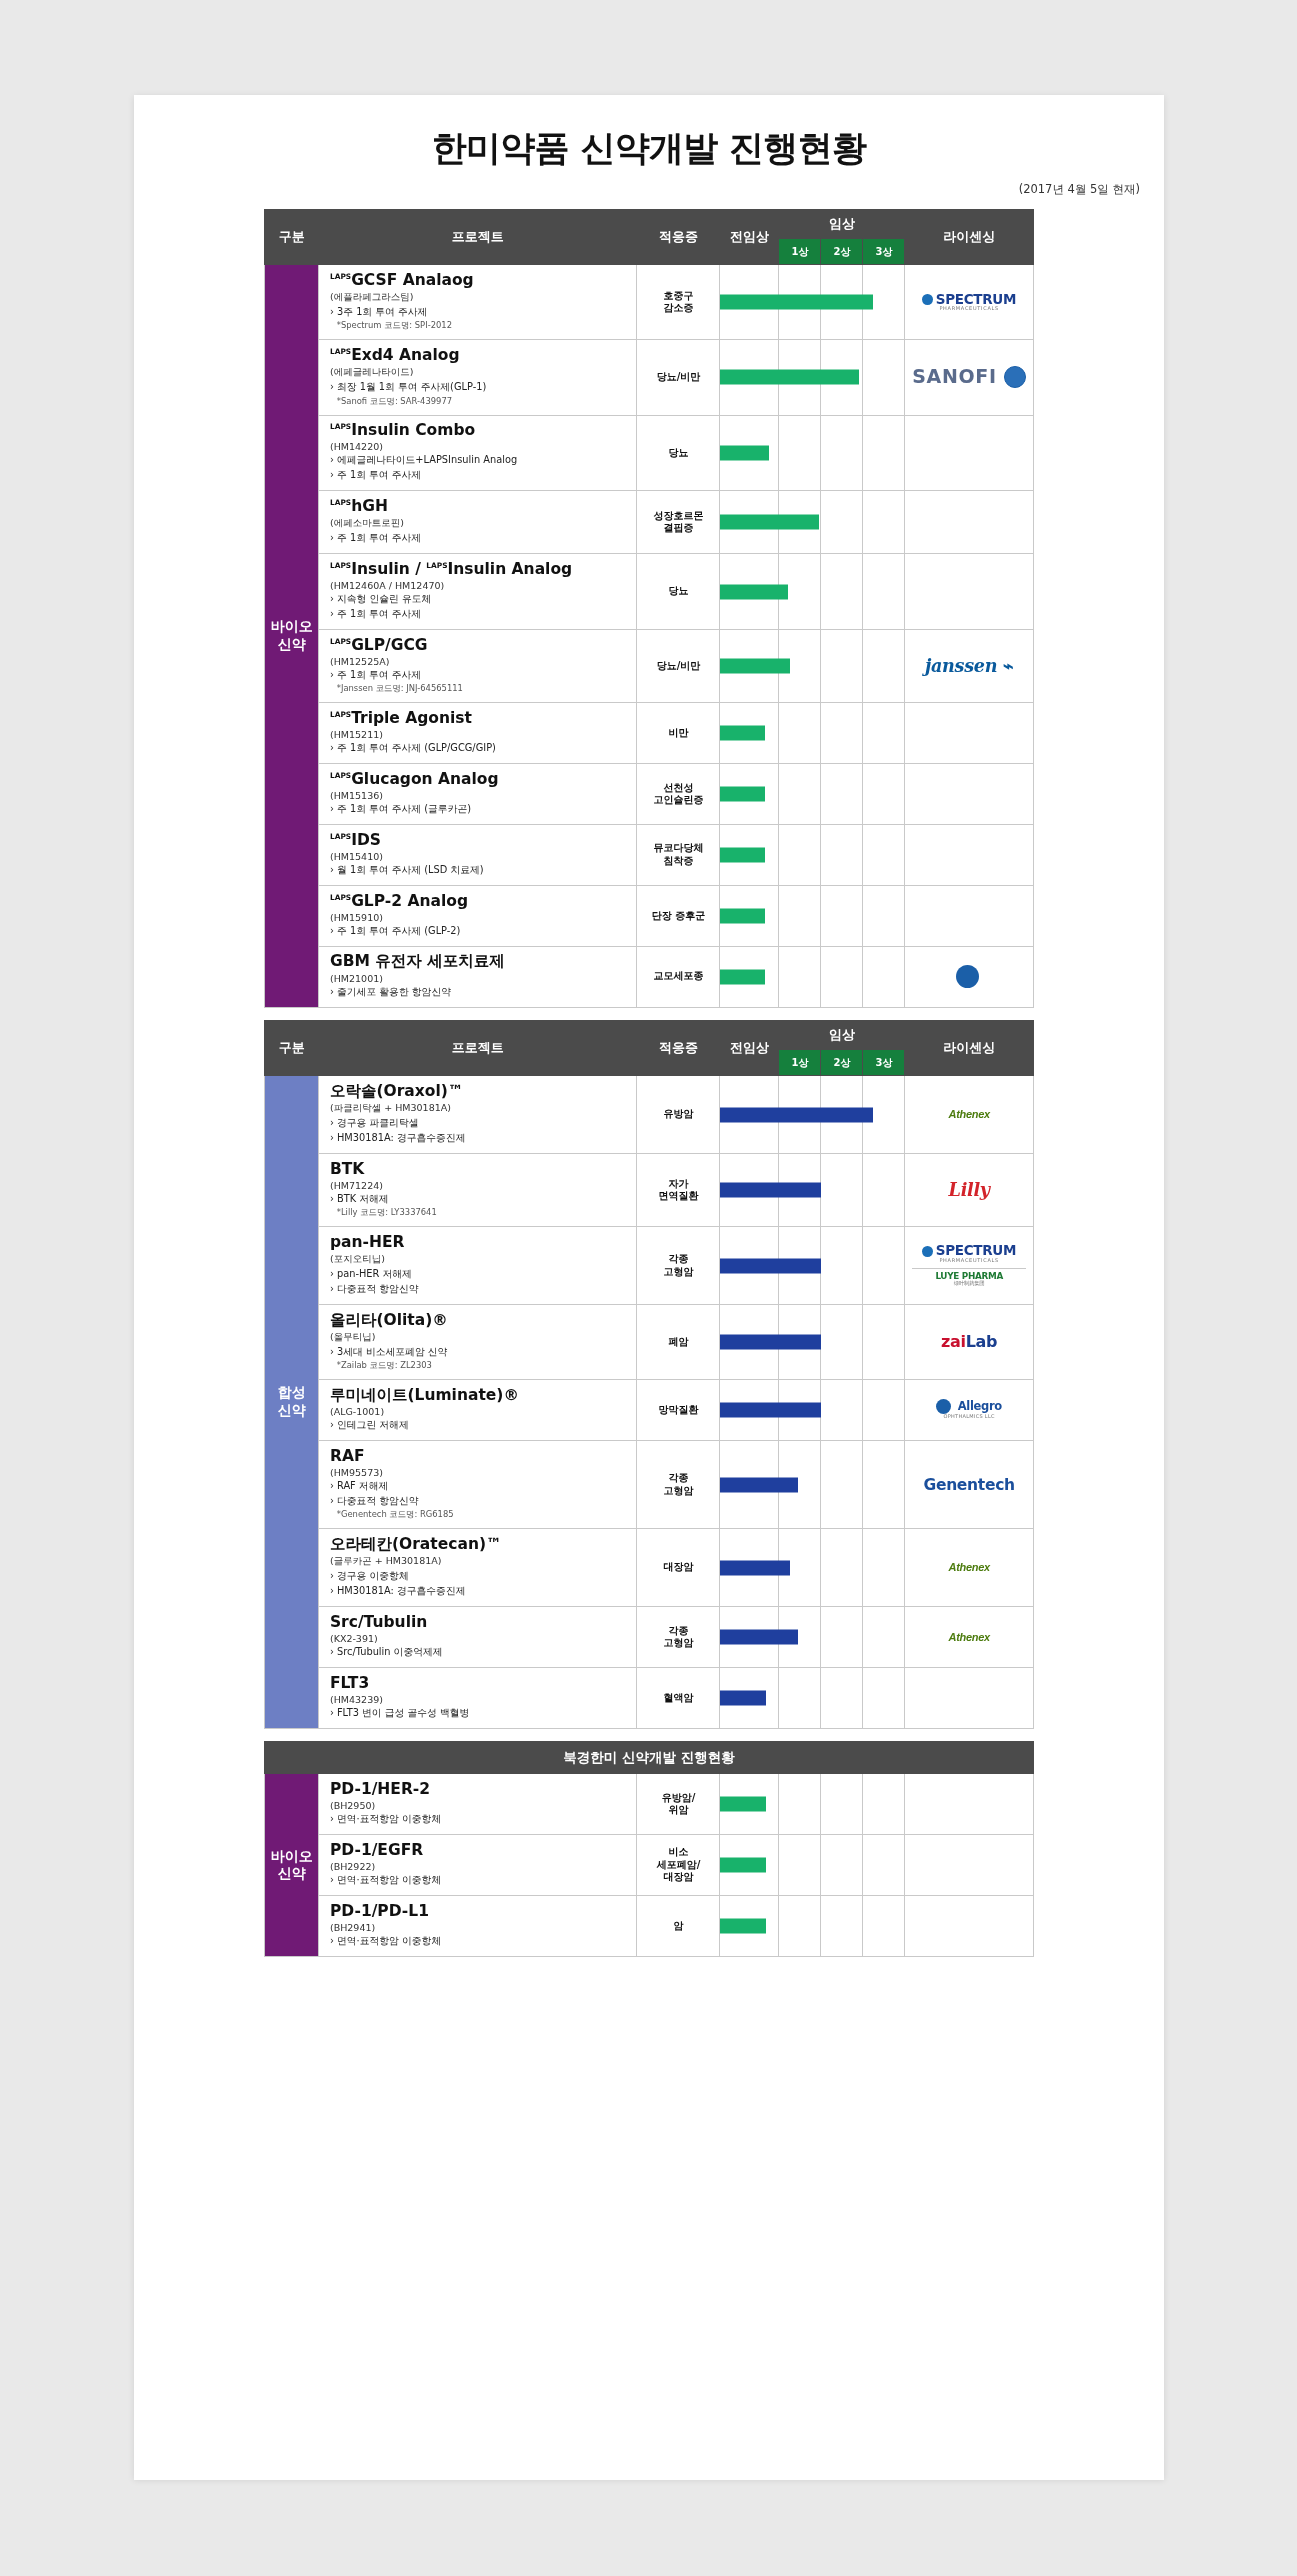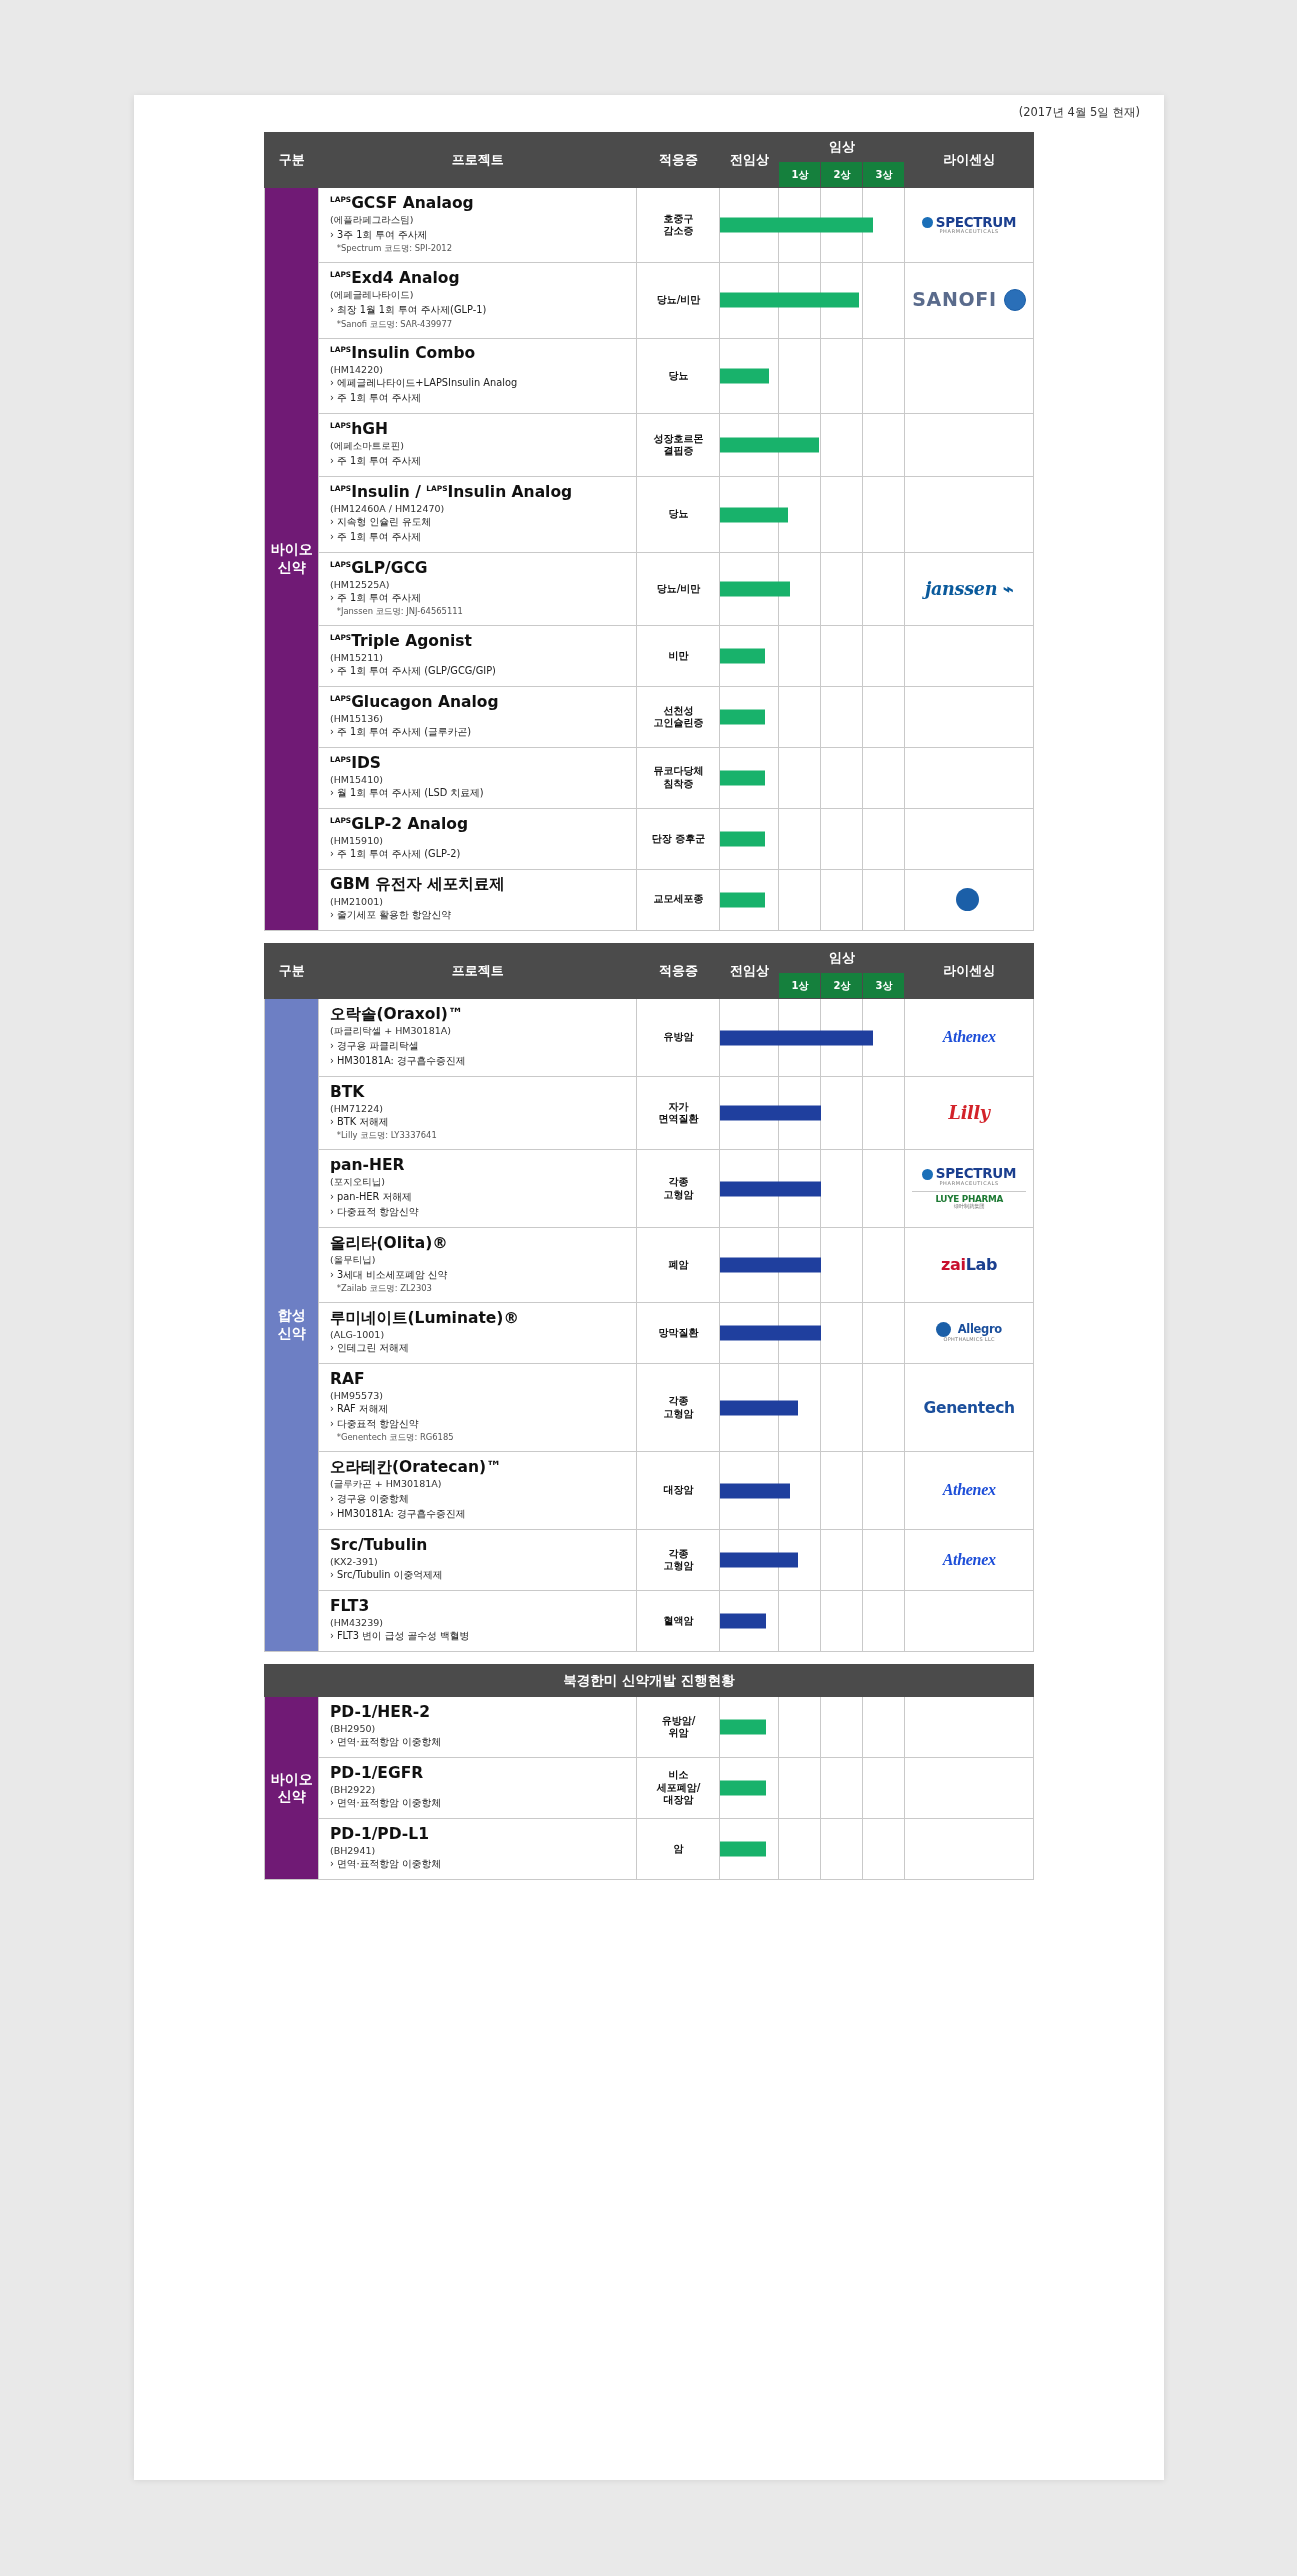--- a/index.html
+++ b/index.html
@@ -32,39 +32,42 @@
   .bar{position:absolute;top:50%;transform:translateY(-50%);height:15px;}
   .bar-bio{background:#18b26b;}
   .bar-chem{background:#1f3f9e;}
   .sectitle{background:#4b4b4b;color:#fff;text-align:center;font-size:13.5px;font-weight:bold;padding:6.8px;border:0.7px solid #4b4b4b;}
   .logo{font-weight:bold;letter-spacing:-0.3px;display:inline-block;line-height:1.05;}
   .logo-spectrum{color:#1b3f8f;font-size:13.5px;}
   .logo-spectrum .sub{display:block;font-size:5px;color:#777;letter-spacing:0.7px;font-weight:normal;}
   .logo-sanofi{color:#5a6b8c;font-size:19px;font-weight:bold;letter-spacing:0.7px;}
   .logo-janssen{color:#0a5a9c;font-size:17.6px;font-style:italic;font-family:"DejaVu Serif","Liberation Serif",serif;}
   .logo-gbm{color:#1b5fa8;font-size:8px;}
-  .logo-athenex{color:#1d4ed8;font-size:16px;font-family:Liberation Serif, serif;font-style:italic;}
+  .logo-athenex{color:#4d7c0f;font-size:11px;font-family:Liberation Sans, sans-serif;font-style:italic;}
   .logo-lilly{color:#d3232a;font-size:17.6px;font-family:"DejaVu Serif","Liberation Serif",serif;font-style:italic;}
   .logo-luye{color:#1e7a34;font-size:8.8px;font-weight:bold;}
   .logo-luye .sub{display:block;font-size:5.4px;color:#777;font-weight:normal;}
   .logo-zai{font-size:16px;color:#c8102e;font-weight:bold;}
   .logo-zai .lab{color:#1b3f8f;}
   .logo-allegro{color:#1b4f9c;font-size:11.5px;}
   .logo-allegro .sub{display:block;font-size:5px;color:#777;font-weight:normal;letter-spacing:0.3px;}
   .logo-genentech{color:#1b4f9c;font-size:15.5px;}
   .circ{display:inline-block;width:23px;height:23px;border-radius:50%;background:#1b5fa8;vertical-align:middle;margin-right:2.7px;}
   .circ2{display:inline-block;width:20px;height:20px;border-radius:50%;border:1.4px solid #1b5fa8;background:#2a6fb8;vertical-align:middle;}
   .sp-ico{display:inline-block;width:10.8px;height:10.8px;border-radius:50%;background:#1b6fb8;vertical-align:middle;margin-right:2.7px;}
 </style>
 </head>
 <body>
 
 <div id="page">
   <div id="sheet">
 
+    <div class="title-wrap">
+      <div class="main-title">한미약품 신약개발 진행현황</div>
+    </div>
     <div class="asof">(2017년 4월 5일 현재)</div>
 
     <div class="sec" id="sec-bio">
         <table class="grid">
           <colgroup>
             <col style="width:51px">
             <col style="width:297px">
             <col style="width:80px">
             <col style="width:58px">
             <col style="width:41px">

